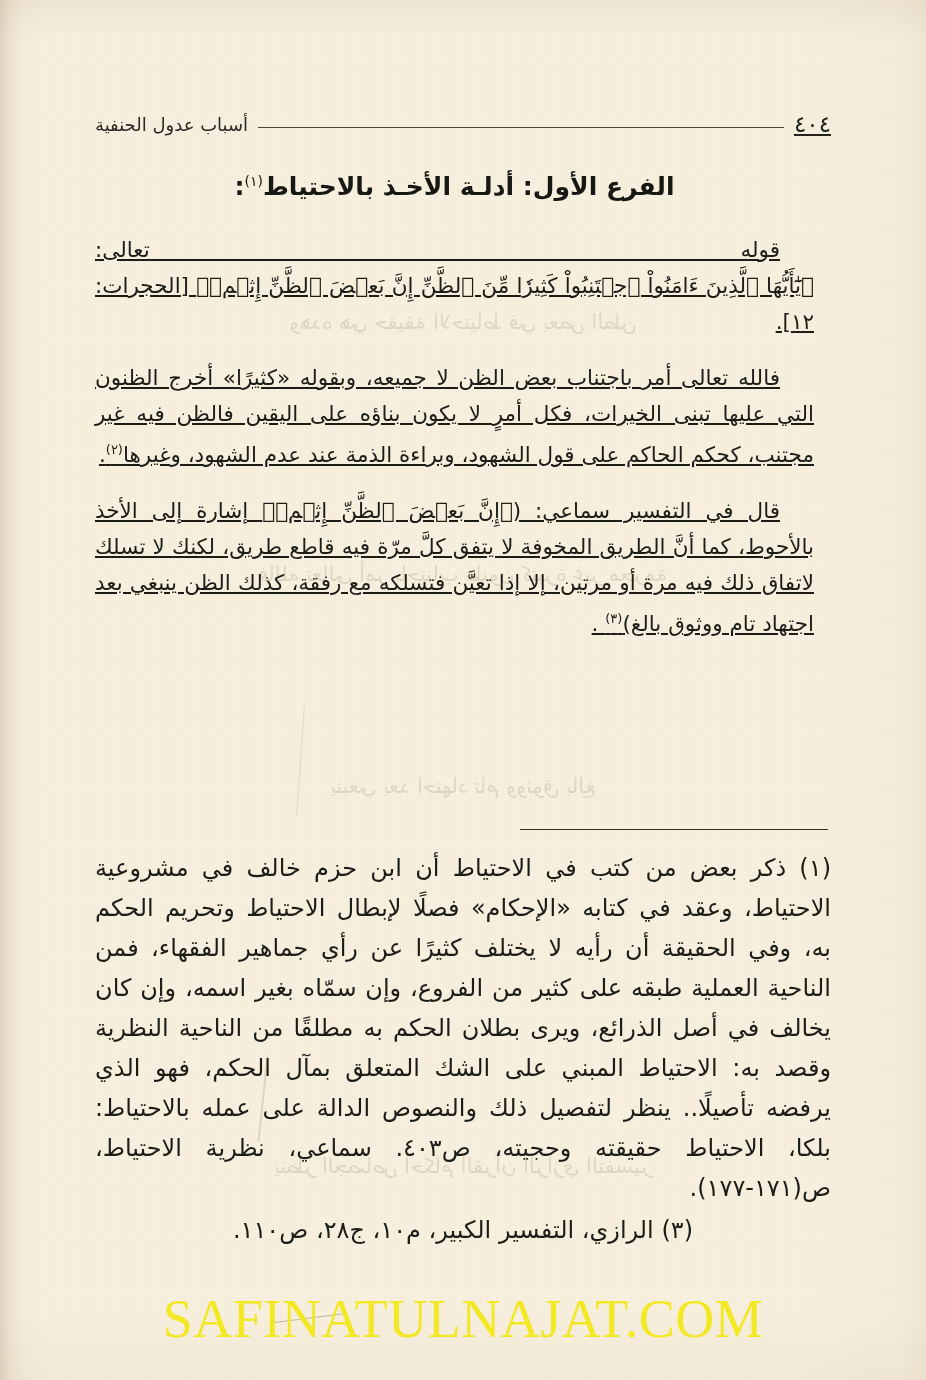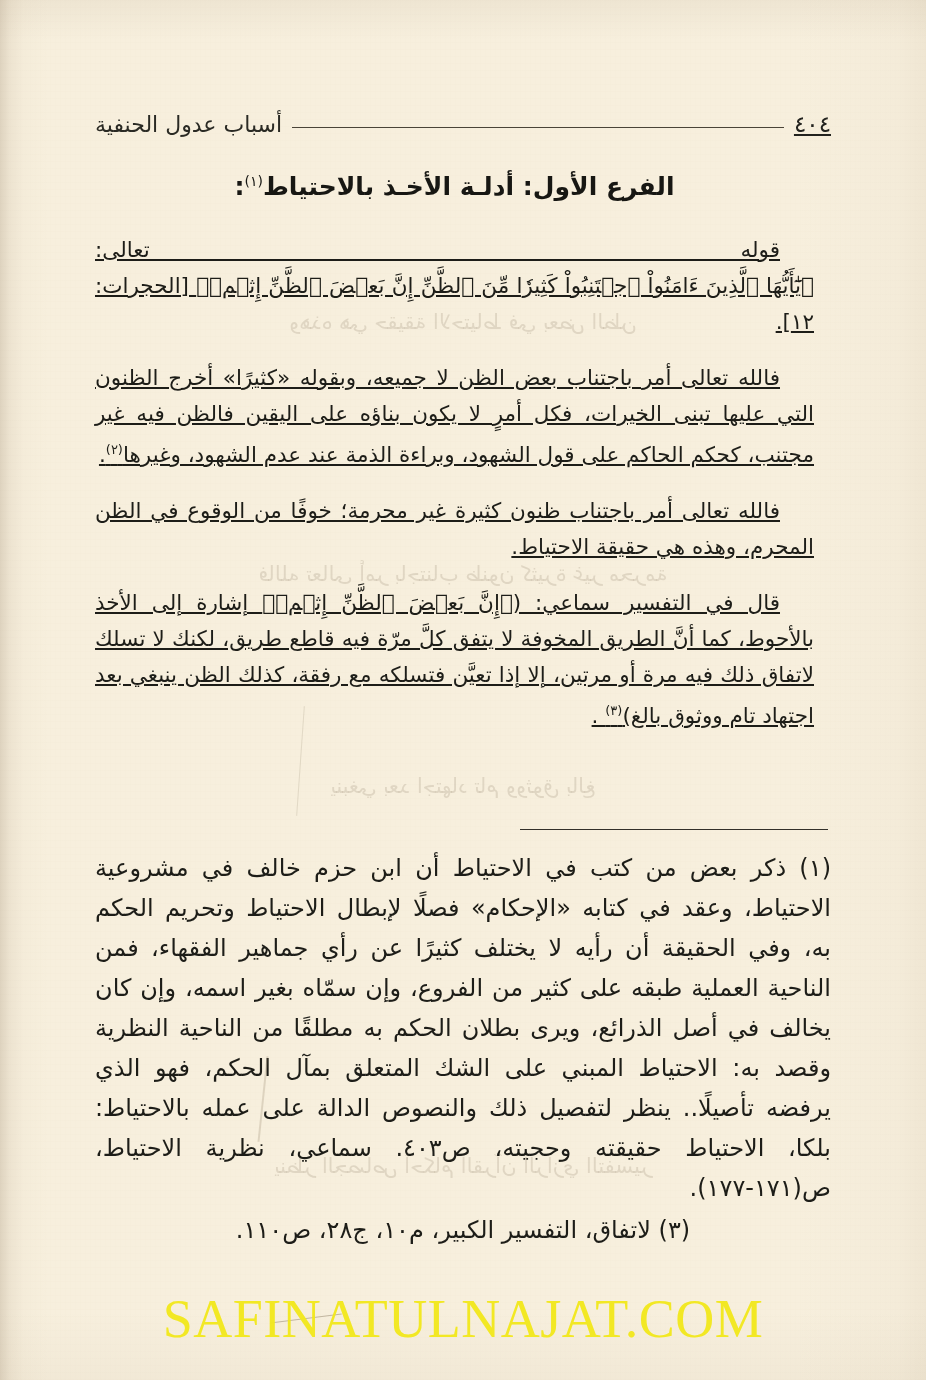--- a/index.html
+++ b/index.html
@@ -100,21 +100,21 @@
     text-decoration: underline;
   }
   .header-rule {
     flex: 1 1 auto;
     height: 0;
     border-top: 1.4px solid #4a4438;
     margin-top: 4px;
   }
   .header-title {
     font-family: "DejaVu Sans", sans-serif;
-    font-size: 22px;
+    font-size: 18px;
     color: #2a2a24;
     white-space: nowrap;
     padding-bottom: 2px;
   }
 
   
   .body {
     position: absolute;
     top: 168px;
     left: 95px;
@@ -245,35 +245,34 @@
   </div>
 
   <div class="body">
 
     <h1 class="heading"><span>الفرع الأول: أدلـة الأخـذ بالاحتياط</span><sup>(١)</sup><span>:</span></h1>
 
     <p class="para"><span>قوله تعالى: </span><span class="quran">﴿يَٰٓأَيُّهَا ٱلَّذِينَ ءَامَنُواْ ٱجۡتَنِبُواْ كَثِيرٗا مِّنَ ٱلظَّنِّ إِنَّ بَعۡضَ ٱلظَّنِّ إِثۡمٞ﴾</span><span> [الحجرات: ١٢].</span></p>
 
     <p class="para"><span>فالله تعالى أمر باجتناب بعض الظن لا جميعه، وبقوله «كثيرًا» أخرج الظنون التي عليها تبنى الخيرات، فكل أمرٍ لا يكون بناؤه على اليقين فالظن فيه غير مجتنب، كحكم الحاكم على قول الشهود، وبراءة الذمة عند عدم الشهود، وغيرها</span><sup>(٢)</sup><span>.</span></p>
 
-    <p class="para"><span>فالله تعالى أمر باجتناب ظنون كثيرة غير محرمة؛ خوفًا من الوقوع في الظن المحرم، وهذه هي حقيقة الاحتياط.</span></p>
 
     <p class="para"><span>قال في التفسير سماعي: (</span><span class="quran">﴿إِنَّ بَعۡضَ ٱلظَّنِّ إِثۡمٞ﴾</span><span> إشارة إلى الأخذ بالأحوط، كما أنَّ الطريق المخوفة لا يتفق كلَّ مرّة فيه قاطع طريق، لكنك لا تسلك لاتفاق ذلك فيه مرة أو مرتين، إلا إذا تعيَّن فتسلكه مع رفقة، كذلك الظن ينبغي بعد اجتهاد تام ووثوق بالغ)</span><sup>(٣)</sup><span> .</span></p>
 
   </div>
 
   <div class="fn-rule"></div>
 
   <div class="footnotes">
     <p class="fn"><span class="fn-num">(١)</span>
       <span>ذكر بعض من كتب في الاحتياط أن ابن حزم خالف في مشروعية الاحتياط، وعقد في كتابه «الإحكام» فصلًا لإبطال الاحتياط وتحريم الحكم به، وفي الحقيقة أن رأيه لا يختلف كثيرًا عن رأي جماهير الفقهاء، فمن الناحية العملية طبقه على كثير من الفروع، وإن سمّاه بغير اسمه، وإن كان يخالف في أصل الذرائع، ويرى بطلان الحكم به مطلقًا من الناحية النظرية وقصد به: الاحتياط المبني على الشك المتعلق بمآل الحكم، فهو الذي يرفضه تأصيلًا.. ينظر لتفصيل ذلك والنصوص الدالة على عمله بالاحتياط: بلكا، الاحتياط حقيقته وحجيته، ص٤٠٣. سماعي، نظرية الاحتياط، ص(١٧١-١٧٧).</span></p>
 
 
     <p class="fn last"><span class="fn-num">(٣)</span>
-      <span>لاتفاق، التفسير الكبير، م١٠، ج٢٨، ص١١٠.</span></p>
+      <span>الرازي، التفسير الكبير، م١٠، ج٢٨، ص١١٠.</span></p>
   </div>
 
   <div class="scratch scratch-1"></div>
   <div class="scratch scratch-2"></div>
   <div class="scratch scratch-3"></div>
 
   <div class="watermark">SAFINATULNAJAT.COM</div>
 
 </div>
 

